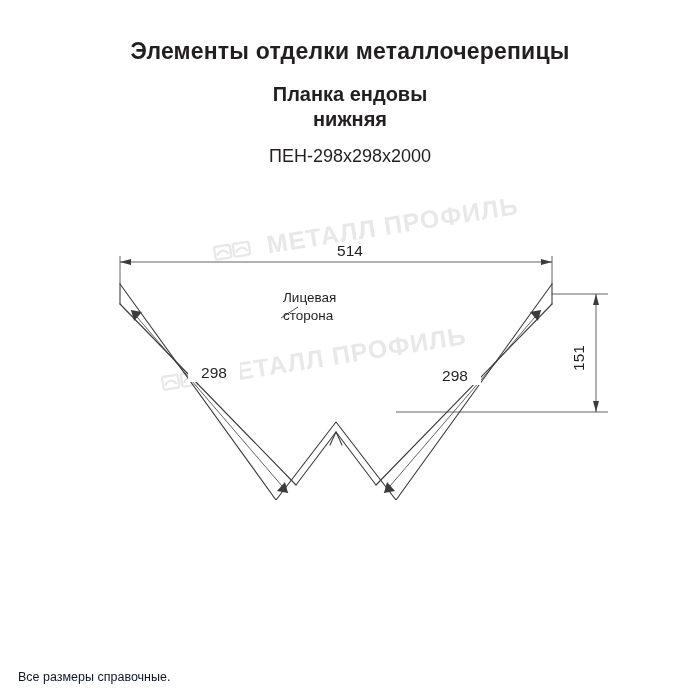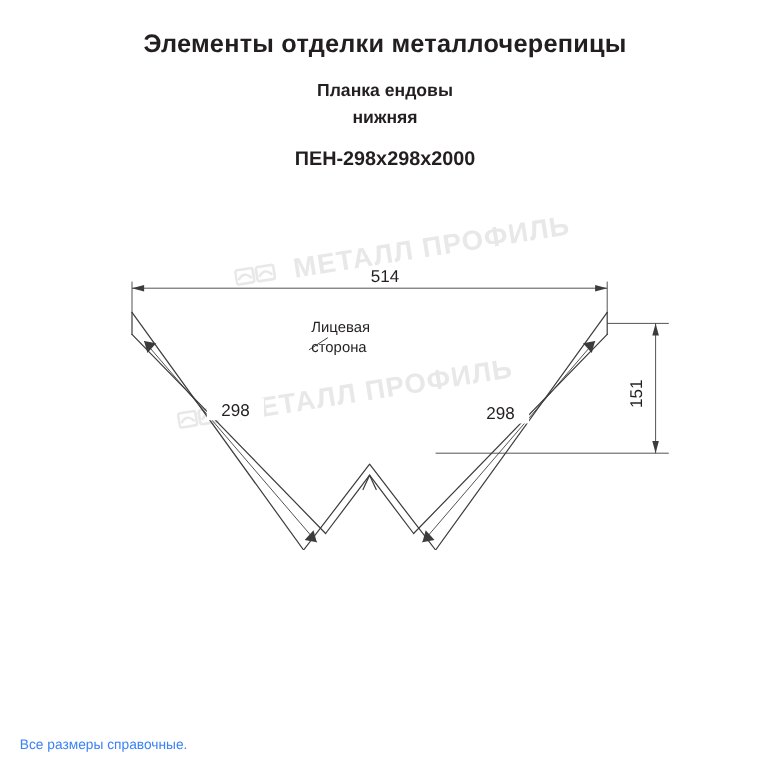--- a/index.html
+++ b/index.html
@@ -17,41 +17,41 @@
   }
   .page {
     position: relative;
     width: 700px;
     height: 700px;
   }
 
   
   .title-block {
     position: absolute;
-    top: 24px;
+    top: 36px;
     left: 0;
     width: 700px;
     text-align: center;
   }
   .title-main {
     font-size: 23px;
     font-weight: bold;
     letter-spacing: 0.2px;
     line-height: 30px;
   }
   .title-sub {
     margin-top: 16px;
-    font-size: 16px;
+    font-size: 20px;
     font-weight: bold;
     line-height: 25px;
   }
   .title-code {
     margin-top: 13px;
     font-size: 18px;
-    font-weight: bold;
+    font-weight: normal;
     line-height: 22px;
   }
 
   
   .drawing {
     position: absolute;
     top: 200px;
     left: 0;
     width: 700px;
     height: 300px;
@@ -79,21 +79,21 @@
   .wm1 { left: 212px; top: 215px; }
   .wm2 { left: 160px; top: 345px; }
 
   
   .footer {
     position: absolute;
     left: 18px;
     bottom: 14px;
     font-size: 12.5px;
     line-height: 18px;
-    color: #3b82f6;
+    color: #0f172a;
   }
   .footer div { white-space: nowrap; }
 </style>
 </head>
 <body>
 
 <div class="page">
 
   <div class="wm wm1">
     <span class="wm-ico">

